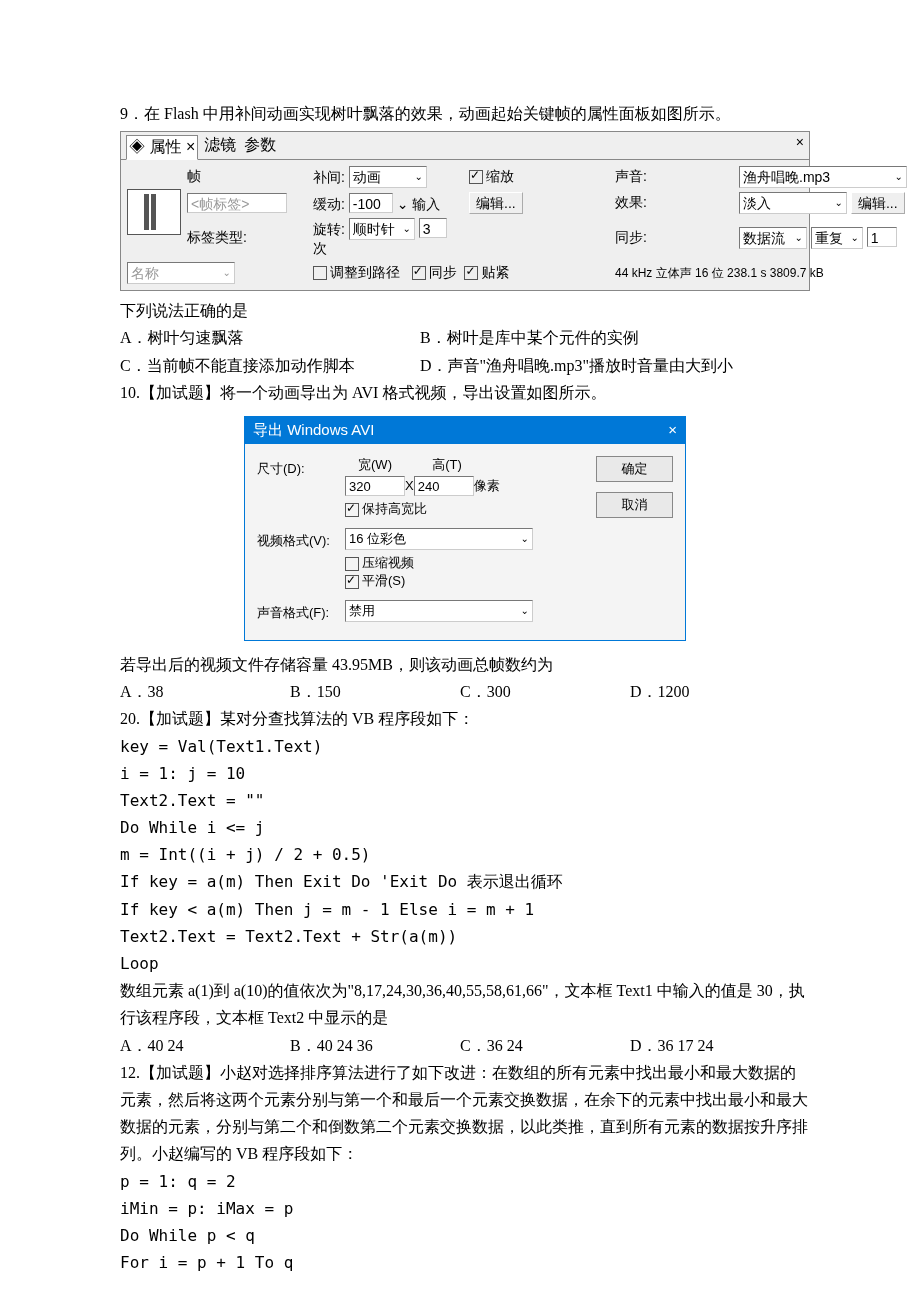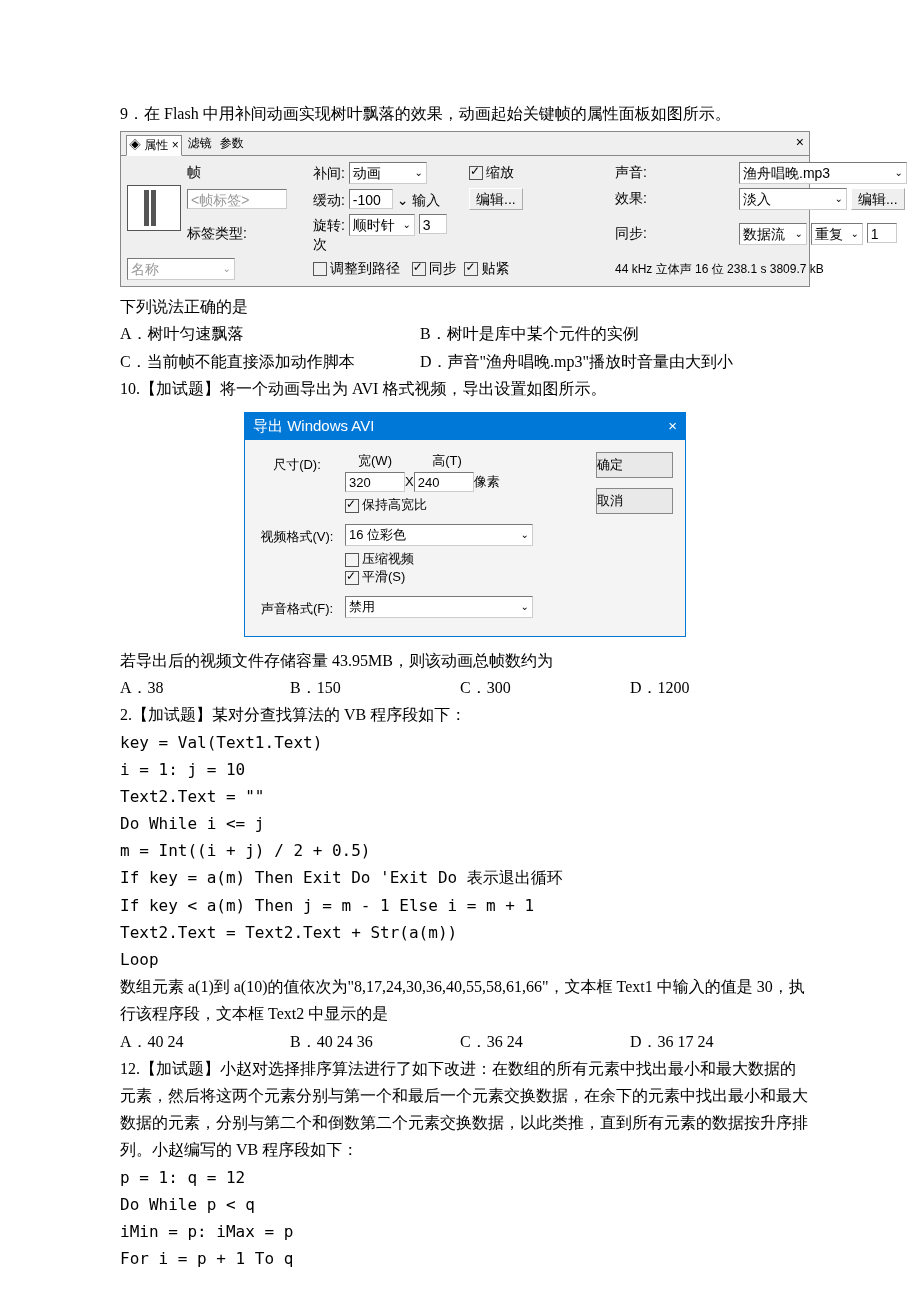--- a/index.html
+++ b/index.html
@@ -2,21 +2,21 @@
 <html><head>
 <meta charset="utf-8">
 <style>
   body { margin: 0; font-family: "SimSun", serif; font-size: 16px; }
   .page-wrap { width: 920px; margin: 0 auto; padding: 100px 110px 40px 120px; box-sizing: border-box; }
   .line { line-height: 1.7; }
   .mono { font-family: Consolas, monospace; }
 
   .flash-panel { background: #efefef; border: 1px solid #888; margin: 4px 0 6px 0; font-family: "SimSun", sans-serif; font-size: 14px; }
   .fp-tabs { display: flex; gap: 4px; padding: 2px 5px 0 5px; border-bottom: 1px solid #888; }
-  .fp-tab { font-size: 12px; position: relative; padding: 1px 2px; }
+  .fp-tab { font-size: 16px; position: relative; padding: 1px 2px; }
   .fp-tab.active { background: #fff; border: 1px solid #888; border-bottom-color: #fff; top: 1px; }
   .fp-close { margin-left: auto; font-family: sans-serif; }
   .fp-body { display: grid; grid-template-columns: 54px 120px 150px 140px 118px 1fr; gap: 4px 6px; padding: 6px; align-items: center; }
   .fp-thumb { grid-row: 1 / span 3; width: 52px; height: 44px; background: #fff; border: 1px solid #555; position: relative; }
   .fp-thumb::before, .fp-thumb::after { content: ""; position: absolute; top: 4px; bottom: 4px; width: 5px; background: #555; }
   .fp-thumb::before { left: 16px; }
   .fp-thumb::after { left: 23px; }
   .fp-label { white-space: nowrap; }
   .txt { background: #fff; border: 1px inset #ccc; height: 20px; line-height: 20px; padding: 0 3px; box-sizing: border-box; display: inline-block; }
   .txt.gray { color: #999; }
@@ -25,22 +25,22 @@
   .cb { width: 12px; height: 12px; border: 1px solid #555; display: inline-block; vertical-align: middle; margin-right: 3px; position: relative; }
   .cb.checked::after { content: "✓"; position: absolute; top: -3px; left: 0px; font-size: 12px; }
   .btn { background: #efefef; border: 1px outset #fff; padding: 0 6px; height: 20px; line-height: 20px; display: inline-block; }
   .fp-info { font-size: 12px; grid-column: 5 / span 2; }
 
   .win { width: 440px; margin: 10px auto; border: 1px solid #0078d7; background: #f4f4f4; font-family: "Microsoft YaHei", sans-serif; font-size: 13px; }
   .win-title { background: #0078d7; color: #ffffff; display: flex; padding: 4px 8px; font-size: 15px; }
   .win-close { margin-left: auto; }
   .win-body { display: flex; padding: 12px 12px 18px 12px; gap: 12px; }
   .win-form { flex: 1; display: grid; grid-template-columns: 80px 1fr; gap: 10px 8px; align-items: start; }
-  .wl { text-align: center; padding-top: 4px; }
-  .wbtn { background: #e9e9e9; border: 1px solid #888; width: 75px; text-align: left; padding: 3px 0; margin-bottom: 10px; }
+  .wl { text-align: left; padding-top: 4px; }
+  .wbtn { background: #e9e9e9; border: 1px solid #888; width: 75px; text-align: center; padding: 3px 0; margin-bottom: 10px; }
   .dim-row { display: flex; align-items: center; gap: 0; }
   .win .txt { width: 60px; }
   .win .drop { width: 180px; }
   .wcb-row { margin-top: 4px; }
 
   .opts { display: flex; flex-wrap: wrap; }
   .opts .opt { min-width: 170px; line-height: 1.7; }
   .opts.four .opt { min-width: 170px; }
 </style>
 </head>
@@ -174,37 +174,37 @@
 </div>
 
 <div class="line">若导出后的视频文件存储容量 43.95MB，则该动画总帧数约为</div>
 <div class="opts four">
   <div class="opt">A．38</div>
   <div class="opt">B．150</div>
   <div class="opt">C．300</div>
   <div class="opt">D．1200</div>
 </div>
 
-<div class="line">2.【加试题】某对分查找算法的 VB 程序段如下：</div>
+<div class="line">20.【加试题】某对分查找算法的 VB 程序段如下：</div>
 <div class="line mono">key = Val(Text1.Text)</div>
 <div class="line mono">i = 1: j = 10</div>
 <div class="line mono">Text2.Text = ""</div>
 <div class="line mono">Do While i &lt;= j</div>
 <div class="line mono">   m = Int((i + j) / 2 + 0.5)</div>
 <div class="line mono">   If key = a(m) Then Exit Do   'Exit Do 表示退出循环</div>
 <div class="line mono">   If key &lt; a(m) Then j = m - 1 Else i = m + 1</div>
 <div class="line mono">   Text2.Text = Text2.Text + Str(a(m))</div>
 <div class="line mono">Loop</div>
 <div class="line">数组元素 a(1)到 a(10)的值依次为"8,17,24,30,36,40,55,58,61,66"，文本框 Text1 中输入的值是 30，执行该程序段，文本框 Text2 中显示的是</div>
 <div class="opts four">
   <div class="opt">A．40 24</div>
   <div class="opt">B．40 24 36</div>
   <div class="opt">C．36 24</div>
   <div class="opt">D．36 17 24</div>
 </div>
 
 <div class="line">12.【加试题】小赵对选择排序算法进行了如下改进：在数组的所有元素中找出最小和最大数据的元素，然后将这两个元素分别与第一个和最后一个元素交换数据，在余下的元素中找出最小和最大数据的元素，分别与第二个和倒数第二个元素交换数据，以此类推，直到所有元素的数据按升序排列。小赵编写的 VB 程序段如下：</div>
-<div class="line mono">p = 1: q = 12</div>
+<div class="line mono">p = 1: q = 2</div>
+<div class="line mono">   iMin = p: iMax = p</div>
 <div class="line mono">Do While p &lt; q</div>
-<div class="line mono">   iMin = p: iMax = p</div>
 <div class="line mono">   For i = p + 1 To q</div>
 
 </div>
 
 </body></html>

